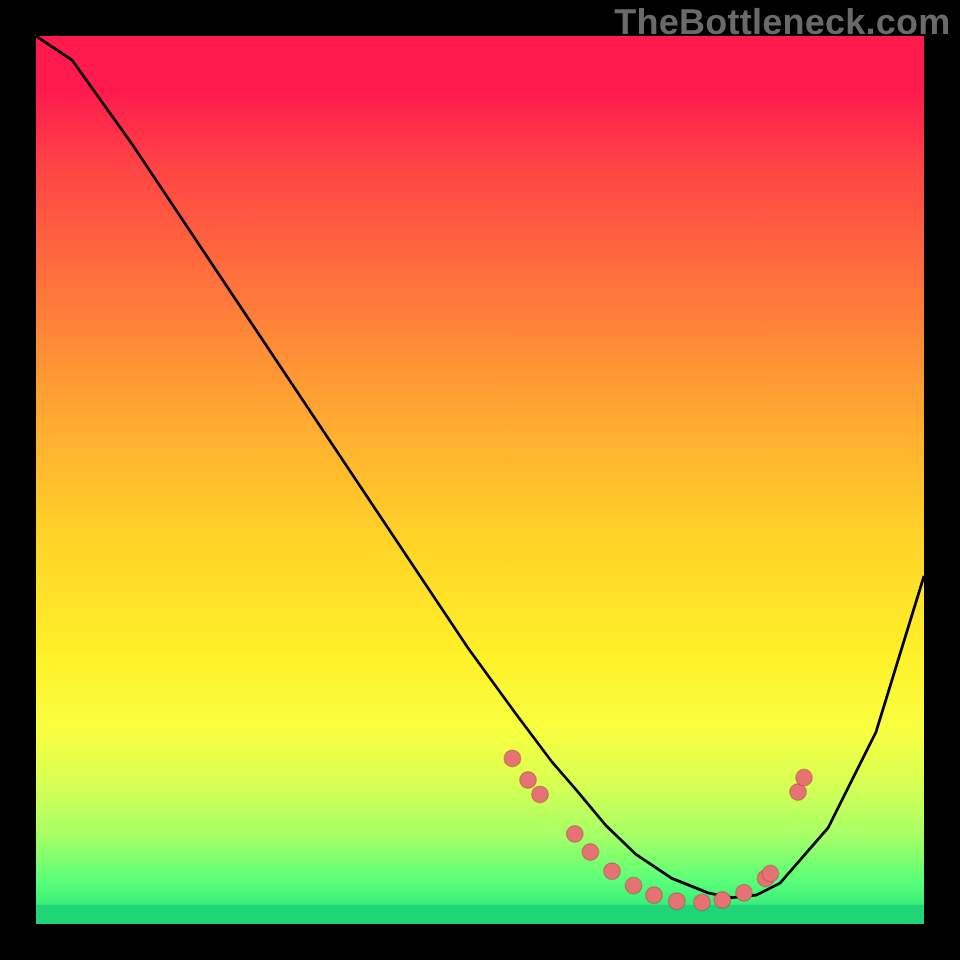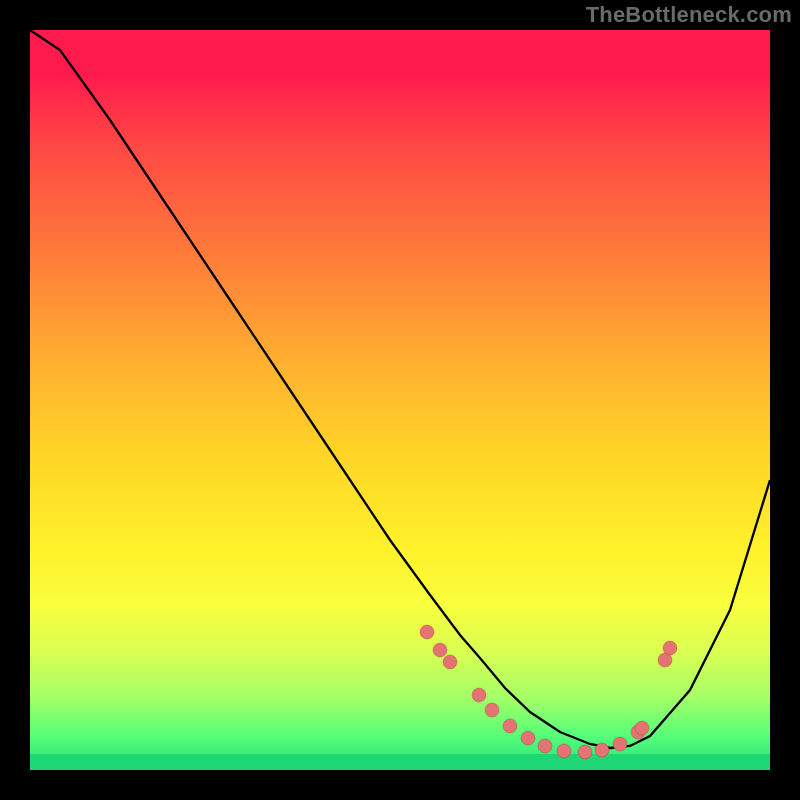--- a/index.html
+++ b/index.html
@@ -59,21 +59,21 @@
     top: 0; left: 0;
     width: 100%;
     height: 100%;
     overflow: visible;
   }
   .watermark {
     position: absolute;
     top: 2px;
     right: 8px;
     color: #6a6a6a;
-    font-size: 22px;
+    font-size: 30px;
     font-weight: 600;
     letter-spacing: 0.2px;
   }
   .curve-path {
     fill: none;
     stroke: #000;
     stroke-width: 2.3;
   }
   .dot {
     fill: #e57373;

